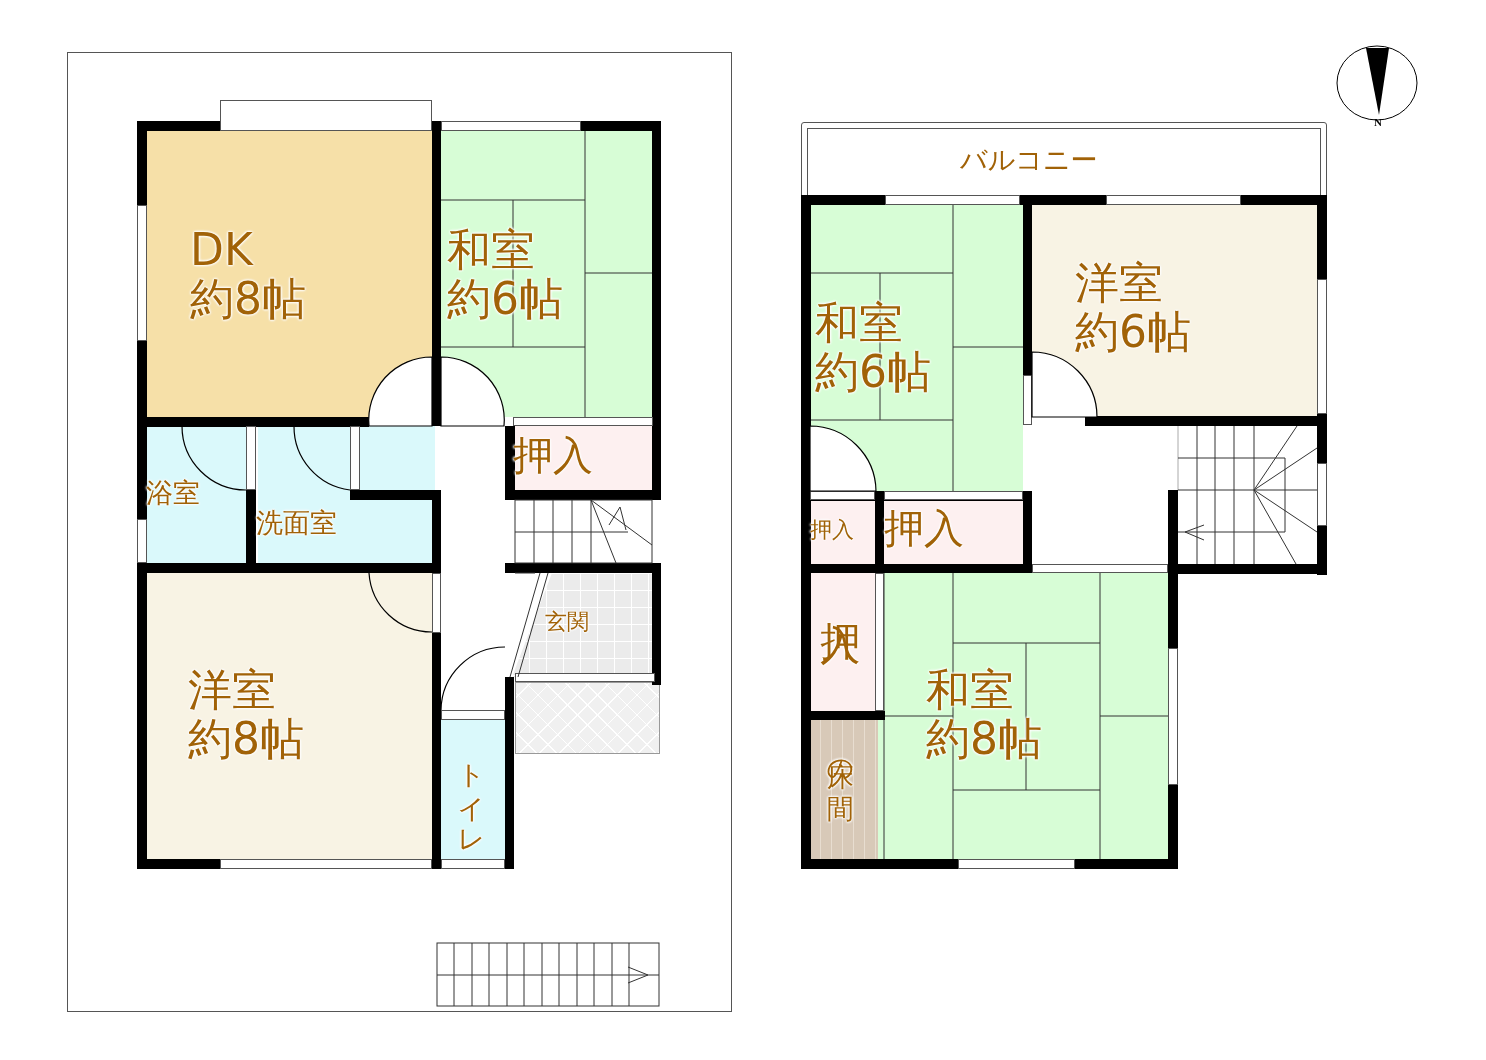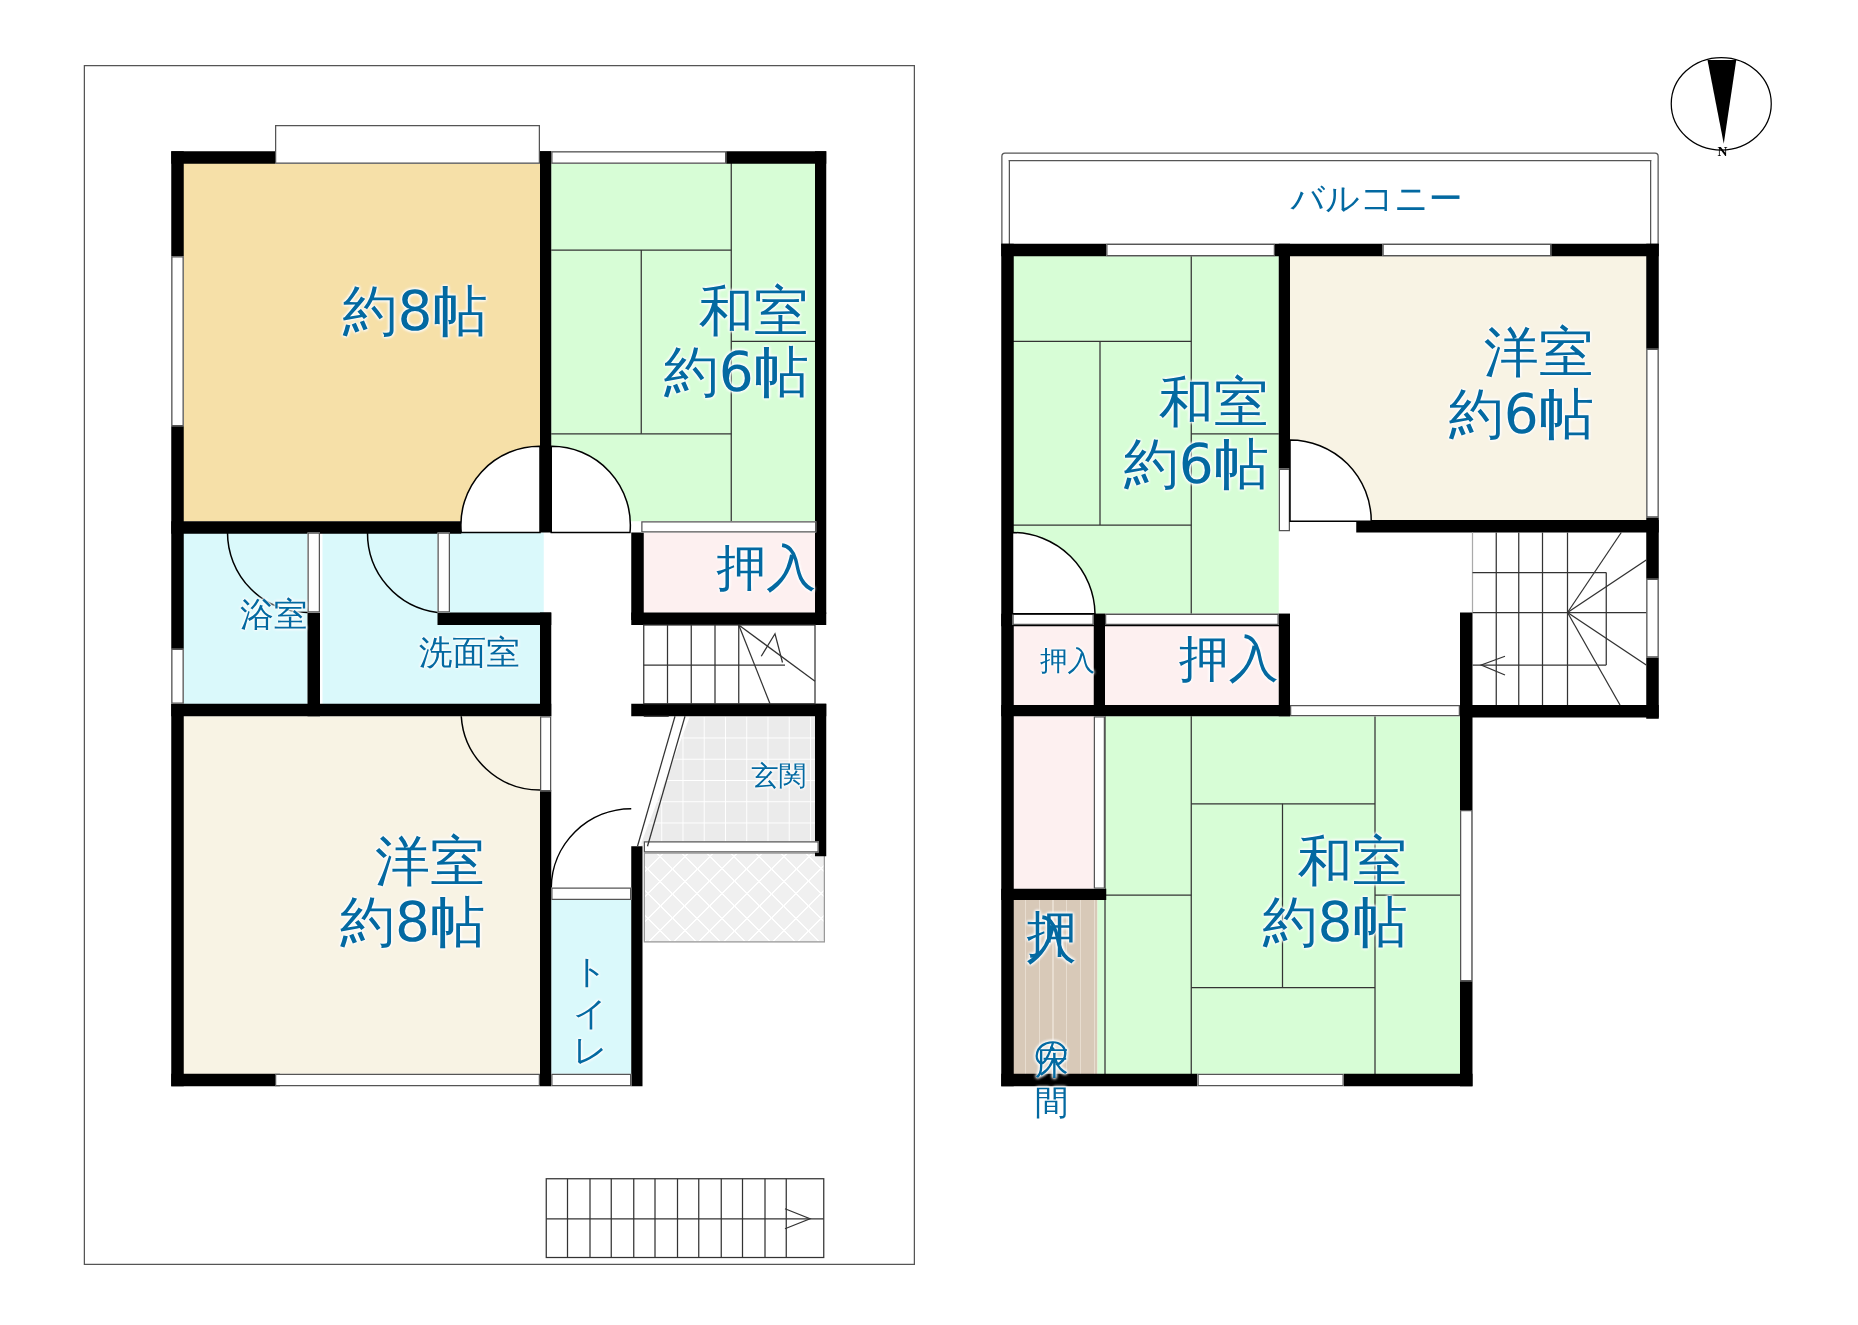--- a/index.html
+++ b/index.html
@@ -1,20 +1,20 @@
 <!DOCTYPE html>
 <html><head>
 <meta charset="utf-8">
 <style>
   html,body{margin:0;padding:0;background:#fff;}
   body{width:1486px;height:1060px;position:relative;overflow:hidden;font-family:"DejaVu Sans","Liberation Sans",sans-serif;}
   .abs{position:absolute;box-sizing:border-box;}
   .wall{position:absolute;background:#000;}
   .win{position:absolute;background:#fff;border:1px solid #555;box-sizing:border-box;}
-  .label{position:absolute;text-align:right;color:#0369a1;line-height:1.12;font-weight:500;
+  .label{position:absolute;text-align:left;color:#a16207;line-height:1.12;font-weight:500;
     text-shadow:0 0 3px #fff,0 0 3px #fff,0 0 3px #fff,0 0 2px #fff;white-space:nowrap;}
   .big{font-size:44px;}
   .mid{font-size:40px;}
   .sm{font-size:27px;}
   .xs{font-size:22px;}
   .vert{writing-mode:vertical-rl;text-orientation:upright;letter-spacing:2px;}
   svg{position:absolute;overflow:visible;}
 </style>
 </head>
 <body>
@@ -109,20 +109,21 @@
     <line x1="559" y1="943" x2="559" y2="1006"></line>
       <line x1="577" y1="943" x2="577" y2="1006"></line>
     <line x1="594" y1="943" x2="594" y2="1006"></line>
       <line x1="612" y1="943" x2="612" y2="1006"></line>
     <line x1="629" y1="943" x2="629" y2="1006"></line>
     <polyline points="628,967 648,975 628,983"></polyline>
   </g>
 </svg>
 
 <div class="label big" style="left:190px;top:225px;width:200px;">
+  <div>DK</div>
     <div>約8帖</div>
   </div>
 <div class="label big" style="left:447px;top:225px;width:200px;">
   <div>和室</div>
     <div>約6帖</div>
   </div>
 <div class="label mid" style="left:513px;top:433px;width:140px;">押入</div>
 <div class="label sm" style="left:146px;top:478px;width:100px;">浴室</div>
 <div class="label sm" style="left:256px;top:508px;width:160px;">洗面室</div>
 <div class="label xs" style="left:545px;top:610px;width:100px;">玄関</div>

